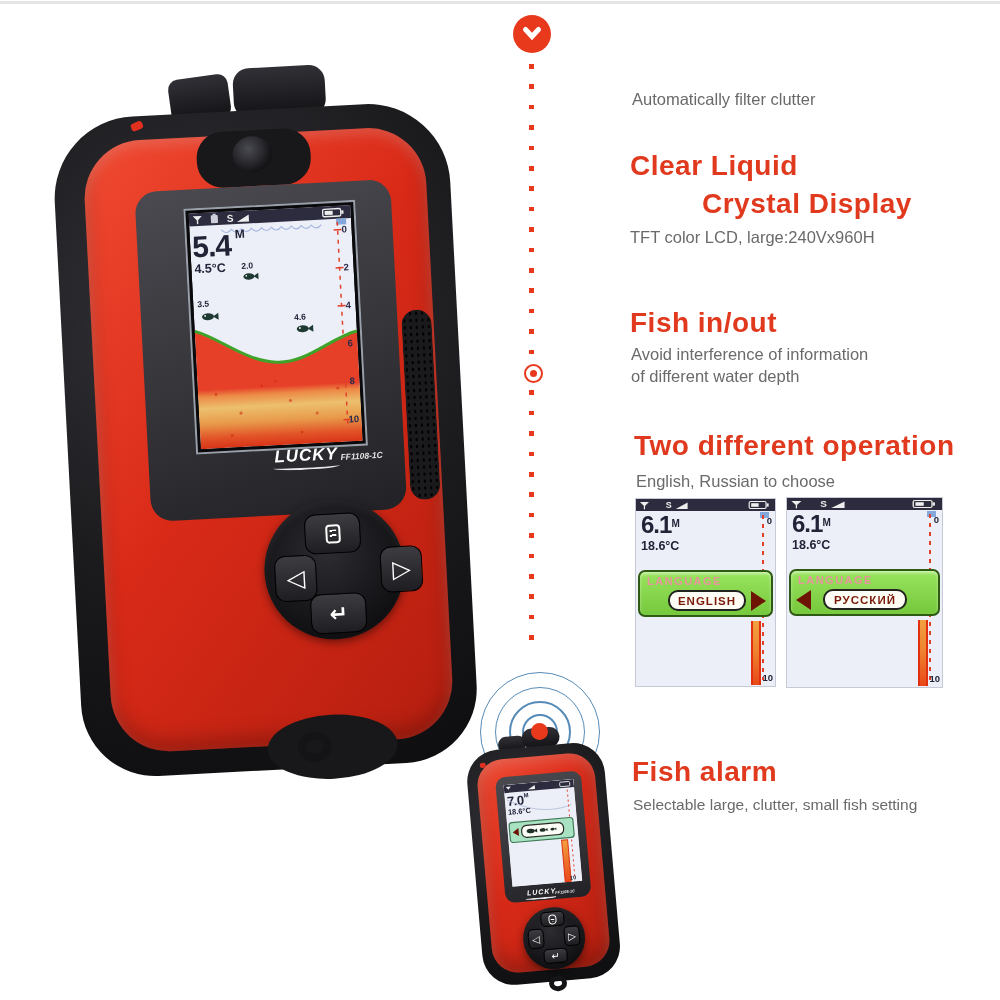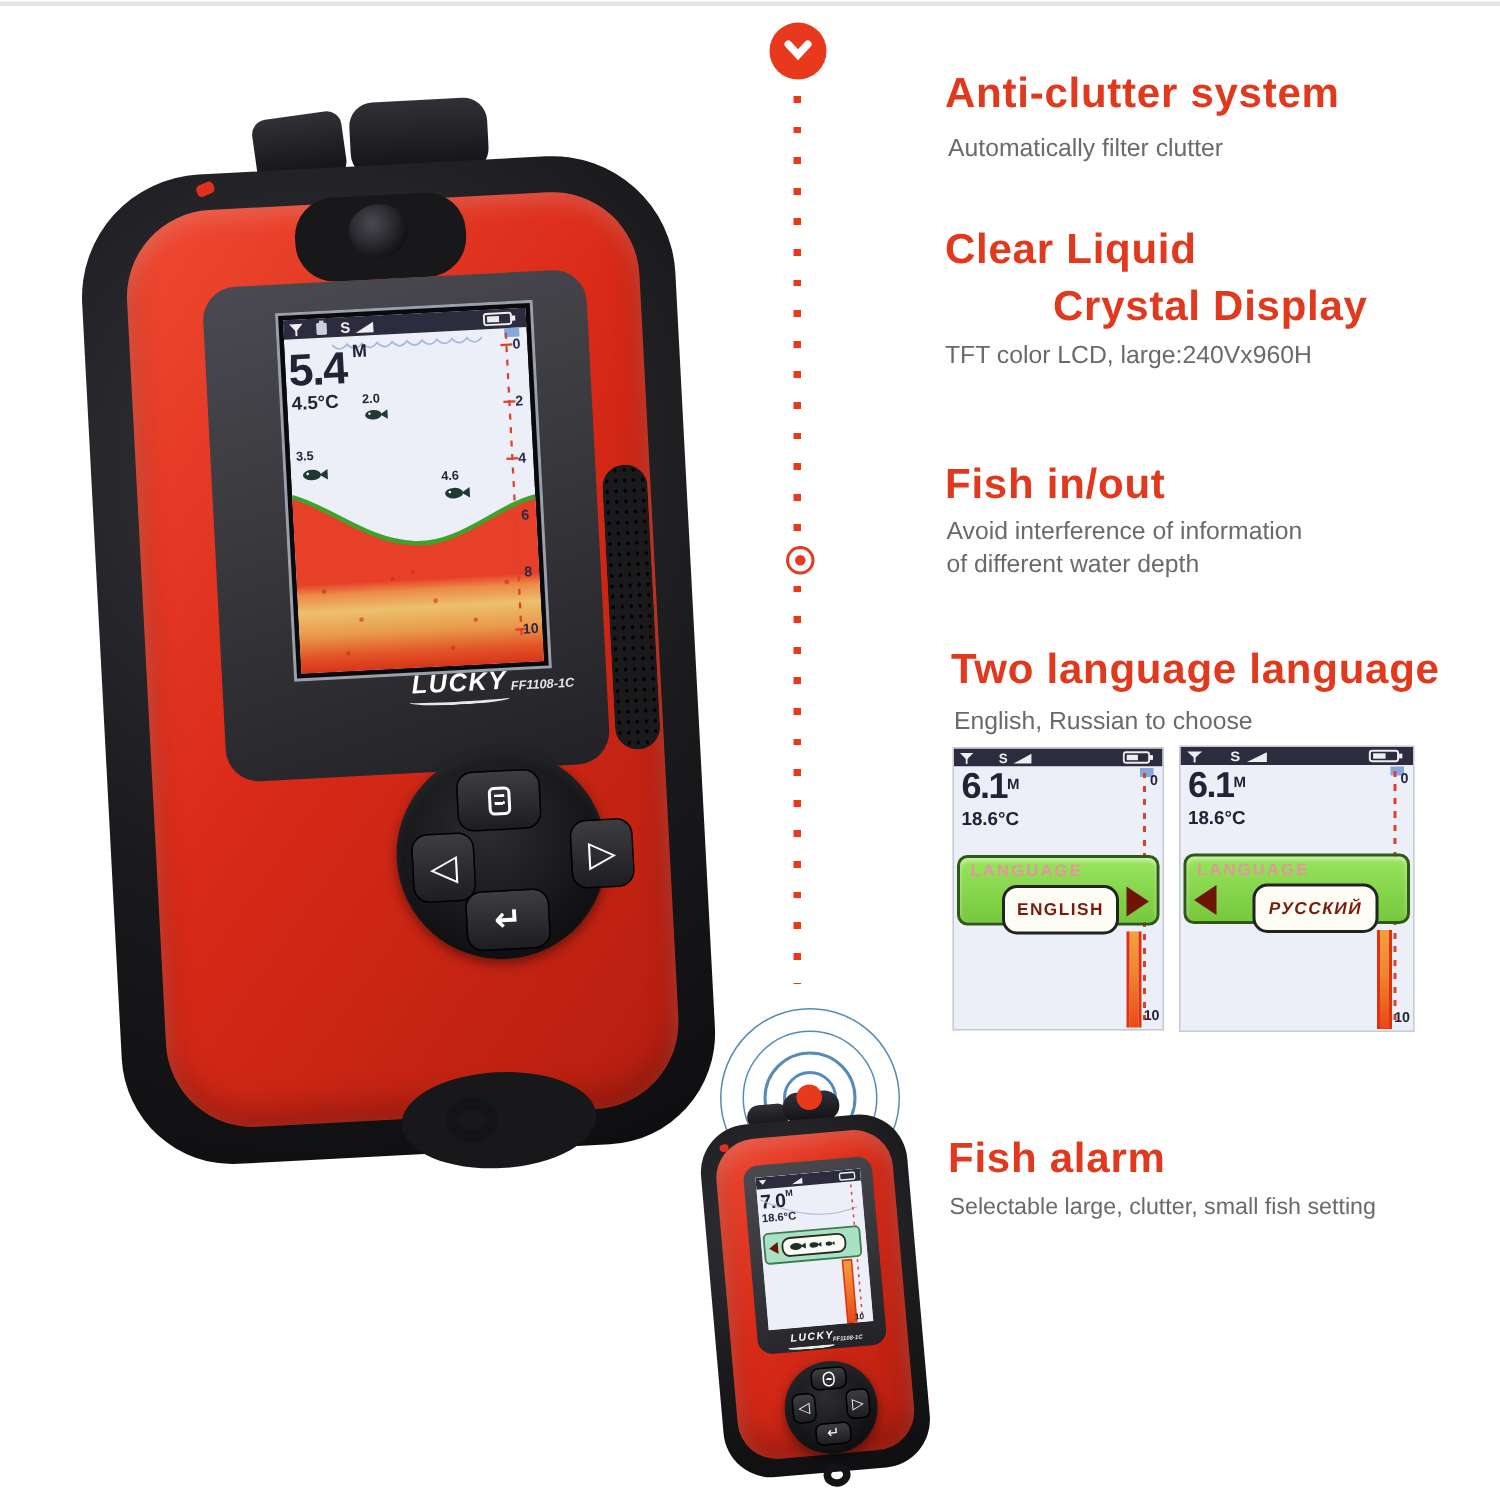--- a/index.html
+++ b/index.html
@@ -61,21 +61,21 @@
   .scale-line { position:absolute; right:11px; top:16px; bottom:6px; width:2px;
      background:repeating-linear-gradient(180deg,#e0402a 0 4px,transparent 4px 9px); }
   .scale-top    { position:absolute; right:3px; top:16px;  font-size:9.5px; font-weight:bold; color:#232338; }
   .scale-bottom { position:absolute; right:2px; bottom:3px; font-size:9.5px; font-weight:bold; color:#232338; }
   .heat-col { position:absolute; right:14px; width:10px; top:122px; bottom:1px;
      background:linear-gradient(180deg,#f2a040 0%, #ef8430 45%, #e84818 100%);
      border-left:2px solid #e03010; border-right:2px solid #e03010; }
   .gpanel { position:absolute; left:2px; right:2px; top:71px; height:47px; border:2px solid #2e5a14; border-radius:7px;
      background:linear-gradient(#98e45e,#76c83c); box-shadow:inset 0 2px 3px rgba(255,255,255,.5); }
   .glabel { position:absolute; left:7px; top:3px; font-size:11px; font-weight:bold; color:#e8949e; letter-spacing:1.5px; }
-  .gbox { position:absolute; top:18px; height:33px; border:2px solid #22221e; border-radius:10px; background:#fdfdf6;
+  .gbox { position:absolute; top:18px; height:21px; border:2px solid #22221e; border-radius:10px; background:#fdfdf6;
      display:flex; align-items:center; justify-content:center; font-size:11.5px; font-weight:bold; color:#7c1a0a; letter-spacing:1px; }
   .garrow { position:absolute; width:0; height:0; border-top:10px solid transparent; border-bottom:10px solid transparent; top:19px; }
   .garrow.right { right:5px; border-left:15px solid #6e1404; }
   .garrow.left  { left:5px;  border-right:15px solid #6e1404; }
 
   .small-lcd { position:absolute; left:42px; top:56px; width:70px; height:102px; background:#edeff8; }
 </style>
 </head>
 <body>
 
@@ -270,34 +270,33 @@
   <div class="marker-circle">
     <svg width="24" height="24" viewBox="0 0 24 24">
       <path d="M5.5 7.5 L12 14.5 L18.5 7.5" stroke="#fff" stroke-width="5" fill="none" stroke-linecap="round"></path>
     </svg>
   </div>
   <div class="dots-leader"></div>
   <div class="ring-dot">
       <i></i>
     </div>
 
-  <div class="feat-title" style="left:630px; top:46px;">Anti-clutter system</div>
   <div class="feat-sub" style="left:632px; top:88px;">Automatically filter clutter</div>
 
   <div class="feat-title" style="left:702px; top:188px;">Crystal Display</div>
   <div class="feat-title" style="left:630px; top:150px;">Clear Liquid</div>
   <div class="feat-sub" style="left:630px; top:226px;">TFT color LCD, large:240Vx960H</div>
 
   <div class="feat-title" style="left:630px; top:307px;">Fish in/out</div>
   <div class="feat-sub" style="left:631px; top:343px;">
     <span>Avoid interference of information</span><br>
     <span>of different water depth</span>
   </div>
 
-  <div class="feat-title" style="left:634px; top:430px;">Two language language</div>
+  <div class="feat-title" style="left:634px; top:430px;">Two different operation</div>
   <div class="feat-sub" style="left:636px; top:470px;">English, Russian to choose</div>
 
   <div class="lang-screen" style="left:635px; top:498px; width:141px; height:189px;">
     <svg class="sbar" viewBox="0 0 140 12" preserveAspectRatio="none">
       <rect width="140" height="12" fill="#2c2c3e"></rect>
       <g fill="#eee">
           <path d="M4 3 L13 3 L8.5 7.5 Z"></path>
           <rect x="7.9" y="6.5" width="1.2" height="3.8"></rect>
         </g>
       <text x="30" y="9.5" font-size="9" font-weight="bold" fill="#eee">S</text>
@@ -339,20 +338,20 @@
     </svg>
     <div class="blue-tag"></div>
     <div class="scale-line"></div>
     <div class="scale-top">0</div>
     <div class="heat-col"></div>
     <div class="scale-bottom">10</div>
     <div class="lcd-depth"><span class="big">6.1</span><sup>M</sup></div>
     <div class="lcd-temp">18.6°C</div>
     <div class="gpanel">
       <div class="glabel">LANGUAGE</div>
-      <div class="gbox" style="left:44px; width:84px;font-style:italic;">РУССКИЙ</div>
+      <div class="gbox" style="left:32px; width:84px;">РУССКИЙ</div>
       <div class="garrow left"></div>
     </div>
   </div>
 
   <div class="feat-title" style="left:632px; top:756px;">Fish alarm</div>
   <div class="feat-sub" style="left:633px; top:794px; font-size:15.5px;">Selectable large, clutter, small fish setting</div>
 </div>
 
 </body></html>

